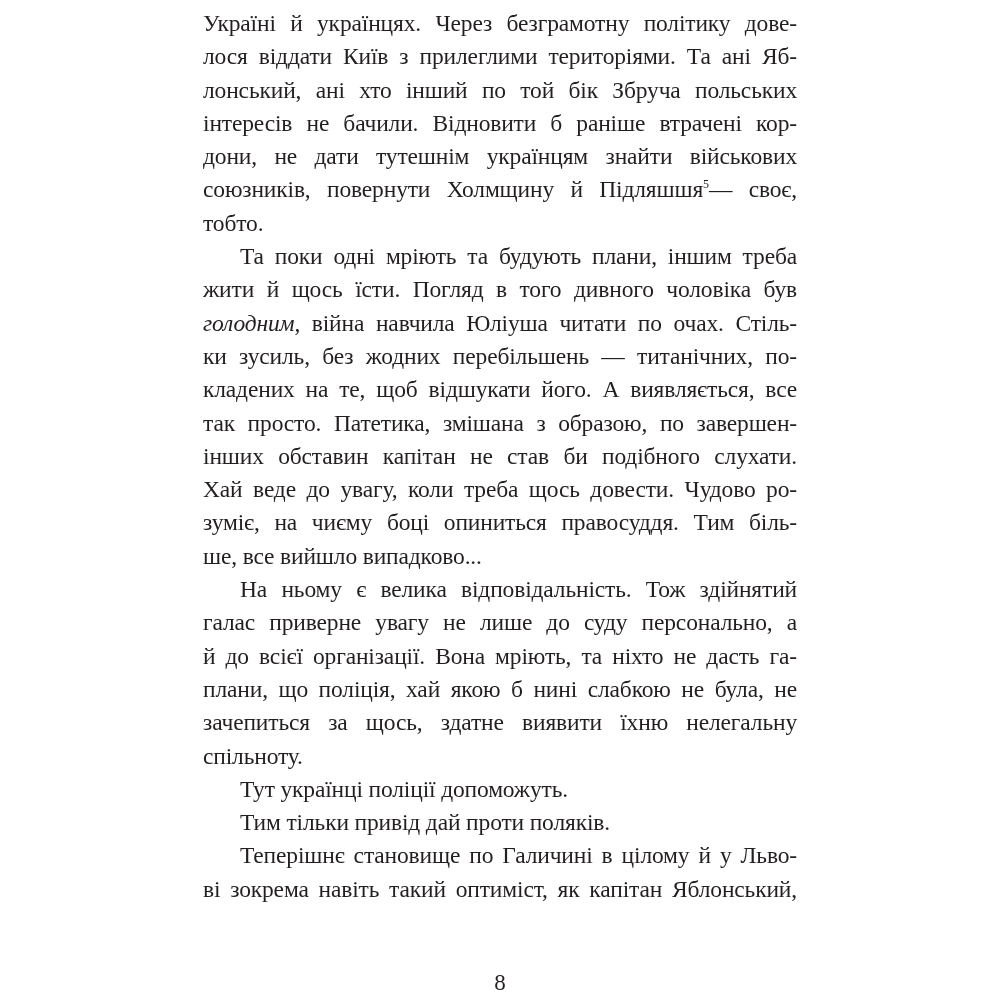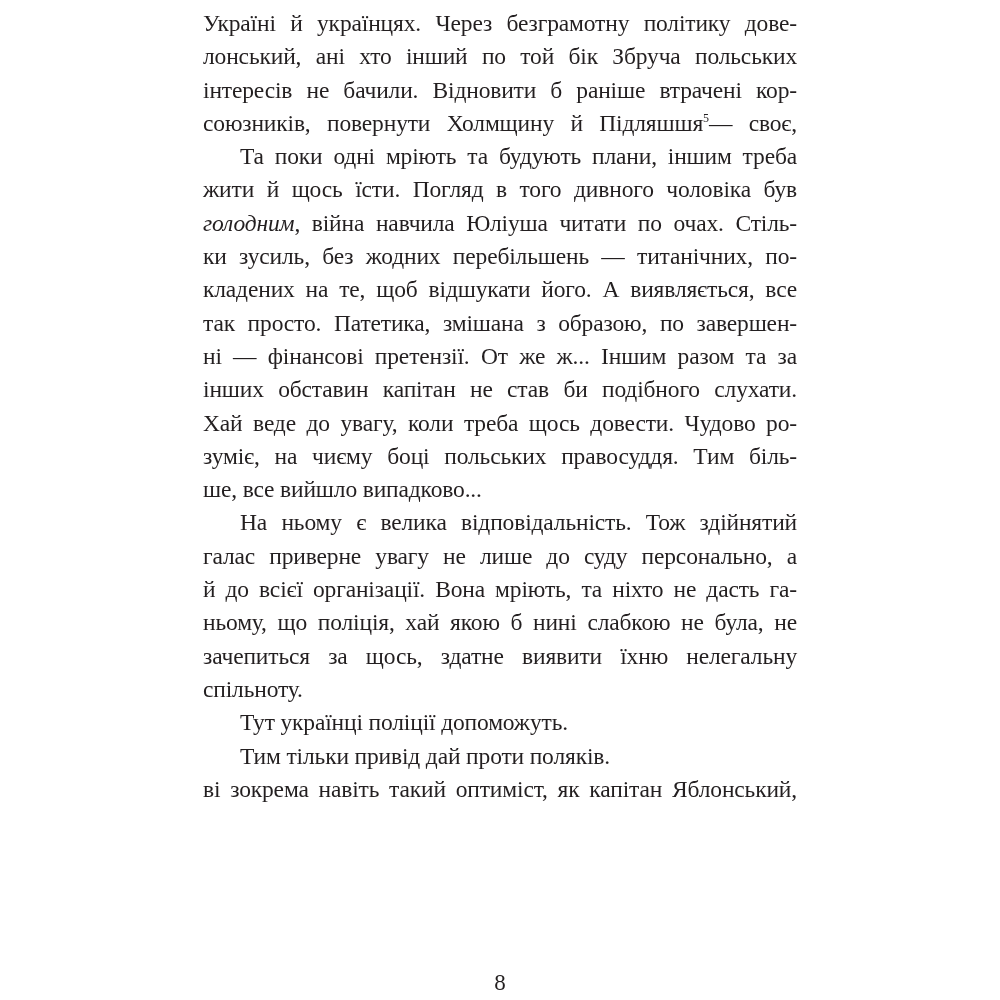--- a/index.html
+++ b/index.html
@@ -63,62 +63,65 @@
     }
   </style>
 </head>
 <body>
 
 <div class="page">
   <div class="text-block">
 
     <div>
       <div class="line first-line">Україні й українцях. Через безграмотну політику дове-</div>
+      <div class="line">лося віддати Київ з прилеглими територіями. Та ані Яб-</div>
       <div class="line">лонський, ані хто інший по той бік Збруча польських</div>
       <div class="line">інтересів не бачили. Відновити б раніше втрачені кор-</div>
+      <div class="line">дони, не дати тутешнім українцям знайти військових</div>
       <div class="line">
         <span>союзників, повернути Холмщину й Підляшшя</span><sup>5</sup><span>— своє,</span>
       </div>
+      <div class="line last">тобто.</div>
     </div>
 
     <div>
       <div class="line indent">Та поки одні мріють та будують плани, іншим треба</div>
       <div class="line">жити й щось їсти. Погляд в того дивного чоловіка був</div>
       <div class="line">
         <span class="em">голодним</span><span>, війна навчила Юліуша читати по очах. Стіль-</span>
       </div>
       <div class="line">ки зусиль, без жодних перебільшень — титанічних, по-</div>
       <div class="line">кладених на те, щоб відшукати його. А виявляється, все</div>
       <div class="line">так просто. Патетика, змішана з образою, по завершен-</div>
-      <div class="line">ні — фінансові претензії. От же ж... Іншим разом та за</div>
       <div class="line">інших обставин капітан не став би подібного слухати.</div>
       <div class="line">Хай веде до увагу, коли треба щось довести. Чудово ро-</div>
-      <div class="line">зуміє, на чиєму боці польських правосуддя. Тим біль-</div>
+      <div class="line">зуміє, на чиєму боці опиниться правосуддя. Тим біль-</div>
       <div class="line last">ше, все вийшло випадково...</div>
     </div>
 
 
     <div>
       <div class="line indent">На ньому є велика відповідальність. Тож здійнятий</div>
       <div class="line">галас приверне увагу не лише до суду персонально, а</div>
       <div class="line">й до всієї організації. Вона мріють, та ніхто не дасть га-</div>
-      <div class="line">ньому, що поліція, хай якою б нині слабкою не була, не</div>
+      <div class="line">плани, що поліція, хай якою б нині слабкою не була, не</div>
       <div class="line">зачепиться за щось, здатне виявити їхню нелегальну</div>
       <div class="line last">спільноту.</div>
     </div>
 
     <div>
       <div class="line indent last">Тут українці поліції допоможуть.</div>
     </div>
 
     <div>
       <div class="line indent last">Тим тільки привід дай проти поляків.</div>
     </div>
 
     <div>
+      <div class="line indent">Теперішнє становище по Галичині в цілому й у Льво-</div>
       <div class="line">ві зокрема навіть такий оптиміст, як капітан Яблонський,</div>
 
     </div>
 
   </div>
 
   <div class="page-number">8</div>
 </div>
 
 </body></html>

